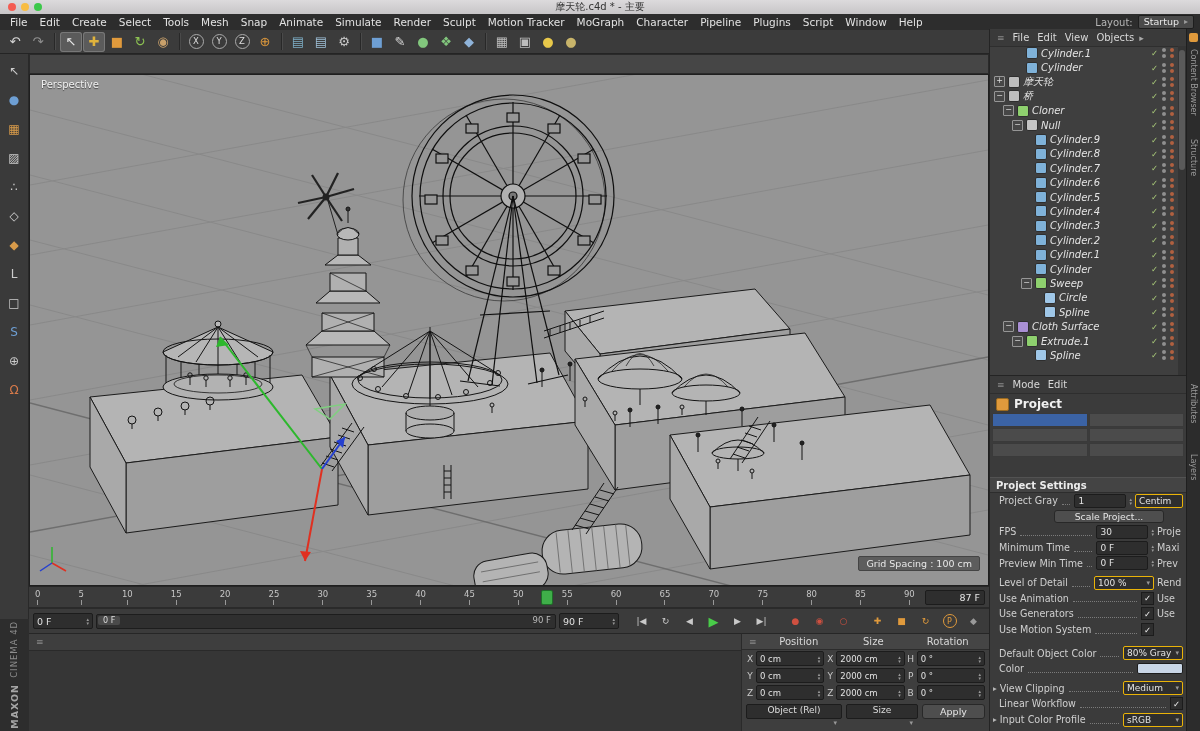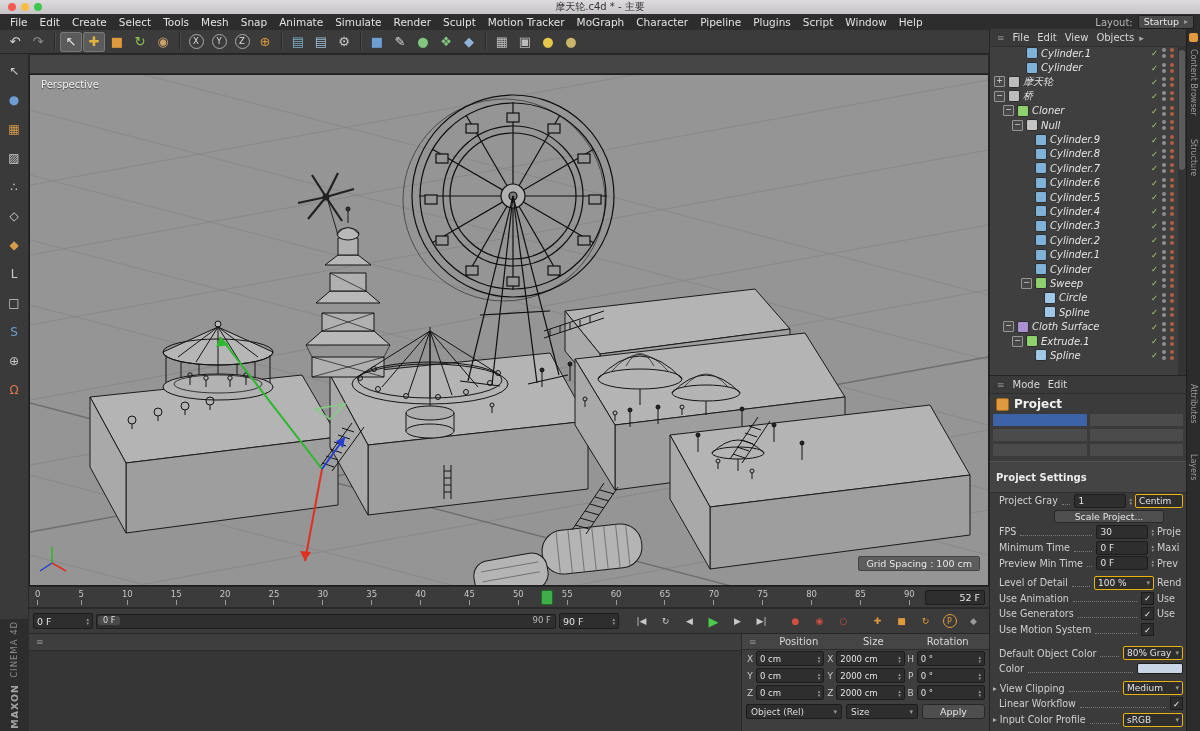--- a/index.html
+++ b/index.html
@@ -102,21 +102,21 @@
   #coords .chead{height:15px;display:flex;align-items:center;background:#454545;border-bottom:1px solid #2c2c2c;
           padding:0 4px;gap:2px;}
   .chead-label{flex:1;text-align:center;font-size:10px;color:#d8d8d8;}
   .crow{display:flex;align-items:center;height:17px;gap:2px;padding:0 4px;}
   .clab{width:8px;font-size:9px;color:#c8c8c8;text-align:center;}
   .cfield{flex:1;height:13px;background:#2e2e2e;border:1px solid #1c1c1c;border-radius:2px;
           font-size:8.5px;color:#e2e2e2;display:flex;align-items:center;padding:0 3px;gap:2px;}
   .cfield .val{flex:1;white-space:nowrap;overflow:hidden;}
   .cfoot{display:flex;align-items:center;gap:4px;padding:3px 4px 0 4px;}
   .cdrop{height:13px;background:#2e2e2e;border:1px solid #1c1c1c;border-radius:2px;font-size:9px;
-         color:#ddd;display:flex;align-items:center;padding:0 4px;gap:4px;}
+         color:#ddd;display:flex;align-items:center;padding:0 4px;gap:4px;flex-direction:column;}
   .cdrop .arr{margin-left:auto;color:#999;font-size:7px;}
   .cdrop.w1{width:86px;} .cdrop.w2{width:62px;}
   .cbtn{flex:1;height:13px;background:#4e4e4e;border:1px solid #282828;border-radius:3px;font-size:9.5px;
         color:#e5e5e5;text-align:center;line-height:13px;}
 
   
   #object-manager{left:989px;top:29px;width:197px;height:346px;background:#3f3f3f;
                   border-left:1px solid #242424;box-sizing:border-box;overflow:hidden;}
   .pmhead{height:17px;background:#3a3a3a;border-bottom:1px solid #2e2e2e;display:flex;align-items:center;
           padding:0 4px;gap:1px;font-size:10px;}
@@ -141,21 +141,21 @@
   
   #attr-manager{left:989px;top:375px;width:197px;height:356px;background:#3b3b3b;border-left:1px solid #242424;
                 border-top:1px solid #242424;box-sizing:border-box;overflow:hidden;}
   .proj-row{display:flex;align-items:center;gap:5px;padding:3px 6px 2px 6px;}
   .proj-icon{width:11px;height:11px;background:#e09a3c;border-radius:2px;border:1px solid #9a6a20;}
   .proj-label{font-size:12px;color:#f0f0f0;font-weight:bold;}
   .atabs{display:grid;grid-template-columns:1fr 1fr;gap:1px;padding:0 2px;}
   .atab{height:12px;background:#4b4b4b;border:1px solid #3a3a3a;color:#cecece;font-size:8.8px;
         display:flex;align-items:center;justify-content:center;white-space:nowrap;overflow:hidden;}
   .atab.active{background:#3b63a5;color:#fff;}
-  .asection{margin-top:4px;height:14px;display:flex;align-items:center;padding:8px 6px;font-weight:bold;
+  .asection{margin-top:20px;height:14px;display:flex;align-items:center;padding:0 6px;font-weight:bold;
         font-size:10px;color:#ececec;background:#444;border-top:1px solid #525252;border-bottom:1px solid #2d2d2d;}
   .arow{display:flex;align-items:center;height:15.6px;padding:0 3px 0 9px;gap:3px;}
   .albl{font-size:9.6px;color:#cfcfcf;white-space:nowrap;}
   .aldr{flex:1;border-bottom:1px dotted #7b7b7b;height:7px;min-width:4px;margin:0 1px;}
   .afield{width:44px;height:12px;background:#2e2e2e;border:1px solid #1c1c1c;border-radius:2px;
           font-size:9px;color:#e2e2e2;display:flex;align-items:center;padding:0 3px;}
   .afield .val{flex:1;}
   .adrop{height:12px;background:#2e2e2e;border:1px solid #eab308;border-radius:2px;font-size:9px;
          color:#e2e2e2;display:flex;align-items:center;padding:0 3px;gap:3px;width:52px;}
   .adrop .arr{margin-left:auto;color:#999;font-size:7px;}
@@ -709,21 +709,21 @@
         <span class="tick">55</span>
         <span class="tick">60</span>
         <span class="tick">65</span>
         <span class="tick">70</span>
         <span class="tick">75</span>
         <span class="tick">80</span>
         <span class="tick">85</span>
         <span class="tick">90</span>
       </div>
     <div id="frame-marker"></div>
-    <div id="current-frame">52 F</div>
+    <div id="current-frame">87 F</div>
   </div>
 
   <div class="abs" id="transport">
     <span class="tfield">
       <span class="val">0 F</span>
       <span class="stp">
           <i>▴</i>
           <i>▾</i>
         </span>
     </span>

